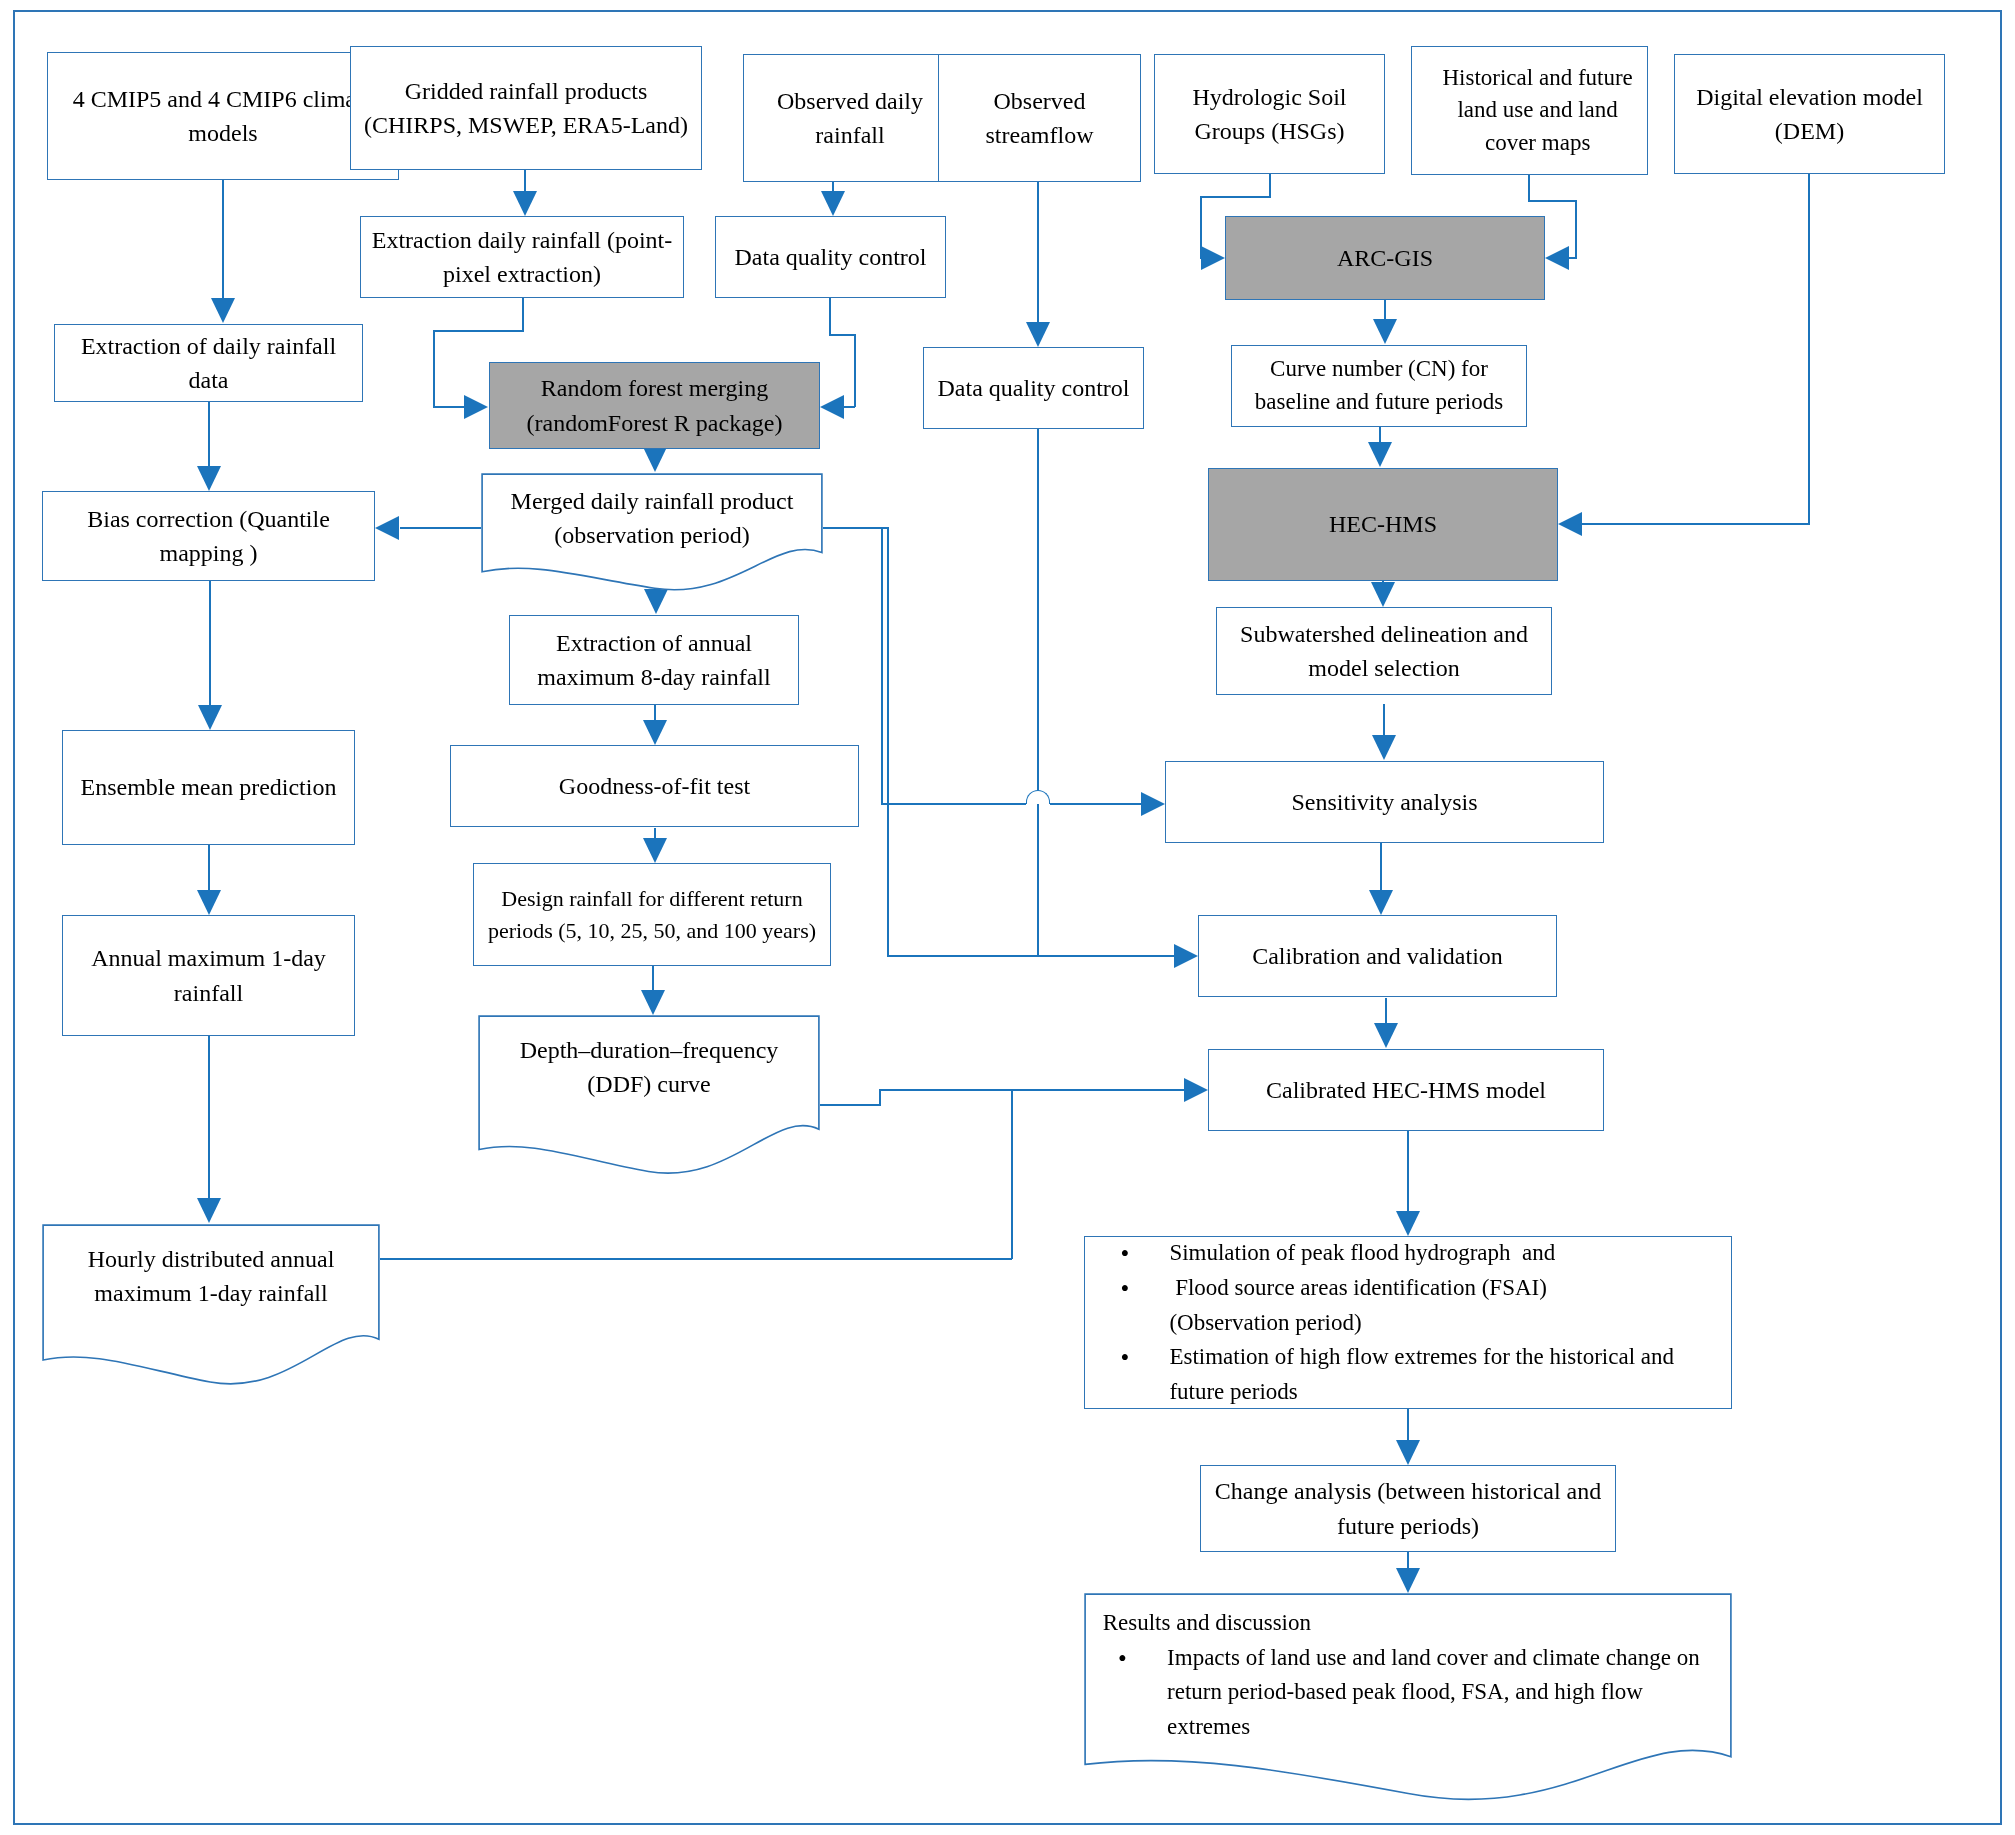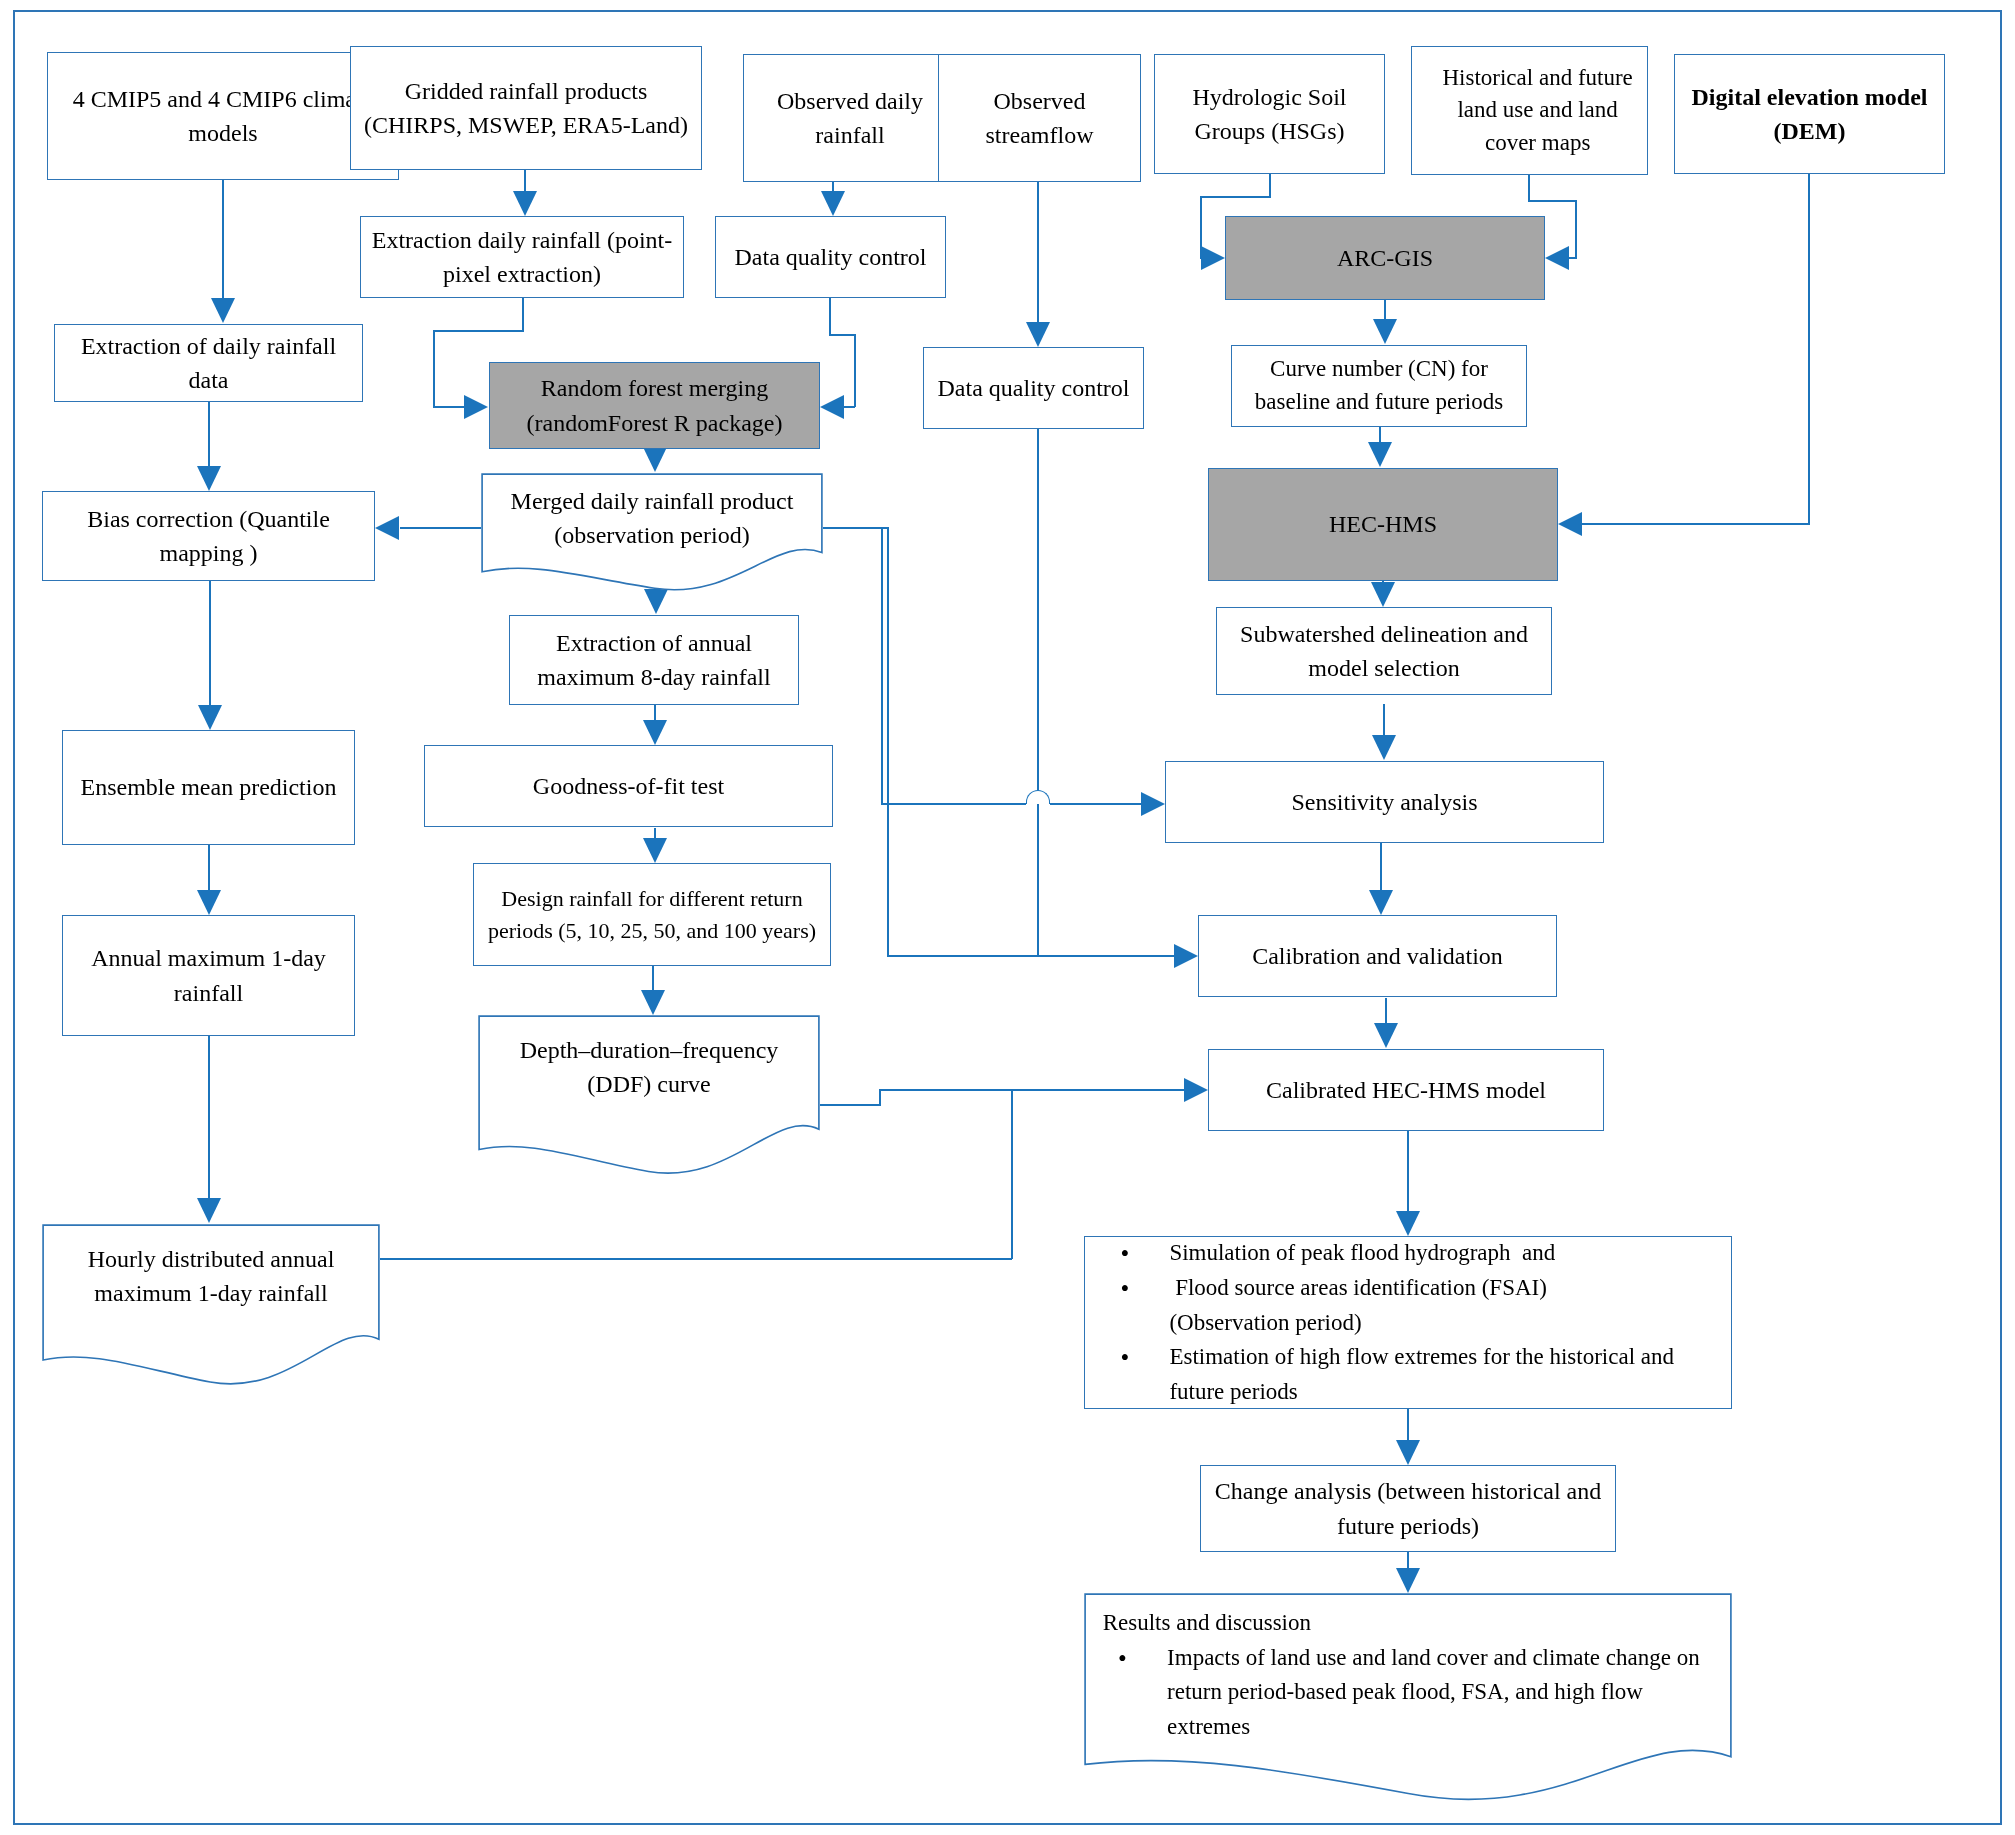--- a/index.html
+++ b/index.html
@@ -163,21 +163,21 @@
   </div>
   <div class="node" style="left:938px;top:54px;width:203px;height:128px;">
     <span>Observed streamflow</span>
   </div>
   <div class="node" style="left:1154px;top:54px;width:231px;height:120px;">
     <span>Hydrologic Soil Groups (HSGs)</span>
   </div>
   <div class="node fs42" style="left:1411px;top:46px;width:237px;height:129px;padding-left:24px;">
     <span>Historical and future land use and land cover maps</span>
   </div>
-  <div class="node" style="left:1674px;top:54px;width:271px;height:120px;font-weight:bold;">
+  <div class="node" style="left:1674px;top:54px;width:271px;height:120px;">
     <span>Digital elevation model (DEM)</span>
   </div>
   <div class="node" style="left:360px;top:216px;width:324px;height:82px;">
     <span>Extraction daily rainfall (point-pixel extraction)</span>
   </div>
   <div class="node" style="left:715px;top:216px;width:231px;height:82px;">
     <span>Data quality control</span>
   </div>
   <div class="node gray" style="left:1225px;top:216px;width:320px;height:84px;">
     <span>ARC-GIS</span>
@@ -209,21 +209,21 @@
   </div>
   <div class="node" style="left:509px;top:615px;width:290px;height:90px;">
     <span>Extraction of annual maximum 8-day rainfall</span>
   </div>
   <div class="node" style="left:1216px;top:607px;width:336px;height:88px;">
     <span>Subwatershed delineation and model selection</span>
   </div>
   <div class="node" style="left:62px;top:730px;width:293px;height:115px;">
     <span>Ensemble mean prediction</span>
   </div>
-  <div class="node" style="left:424px;top:745px;width:409px;height:82px;">
+  <div class="node" style="left:450px;top:745px;width:409px;height:82px;">
     <span>Goodness-of-fit test</span>
   </div>
   <div class="node" style="left:1165px;top:761px;width:439px;height:82px;">
     <span>Sensitivity analysis</span>
   </div>
   <div class="node fs40" style="left:473px;top:863px;width:358px;height:103px;">
     <span>Design rainfall for different return periods (5, 10, 25, 50, and 100 years)</span>
   </div>
   <div class="node" style="left:62px;top:915px;width:293px;height:121px;">
     <span>Annual maximum 1-day rainfall</span>

